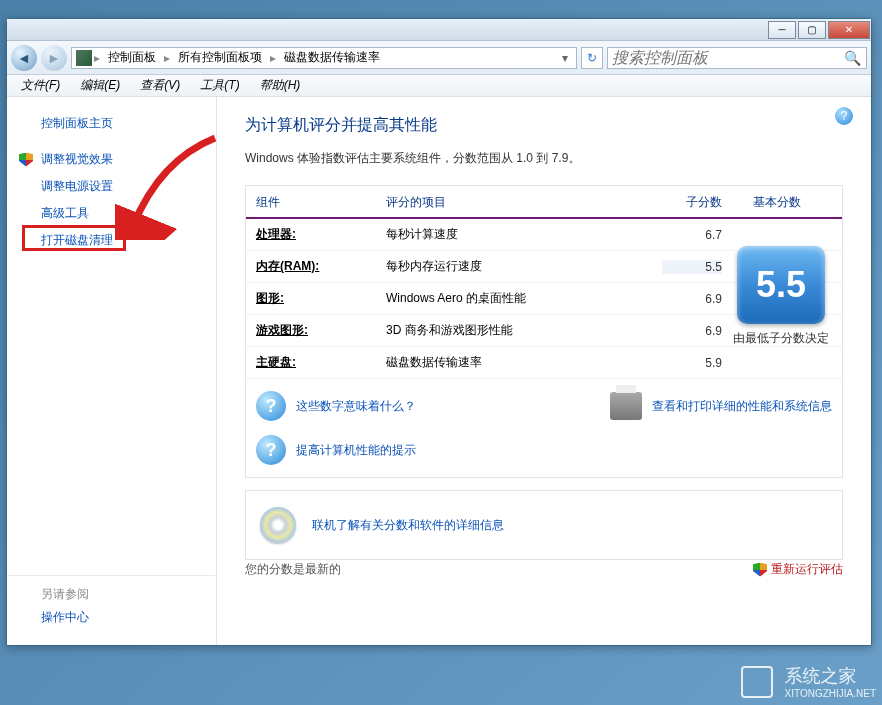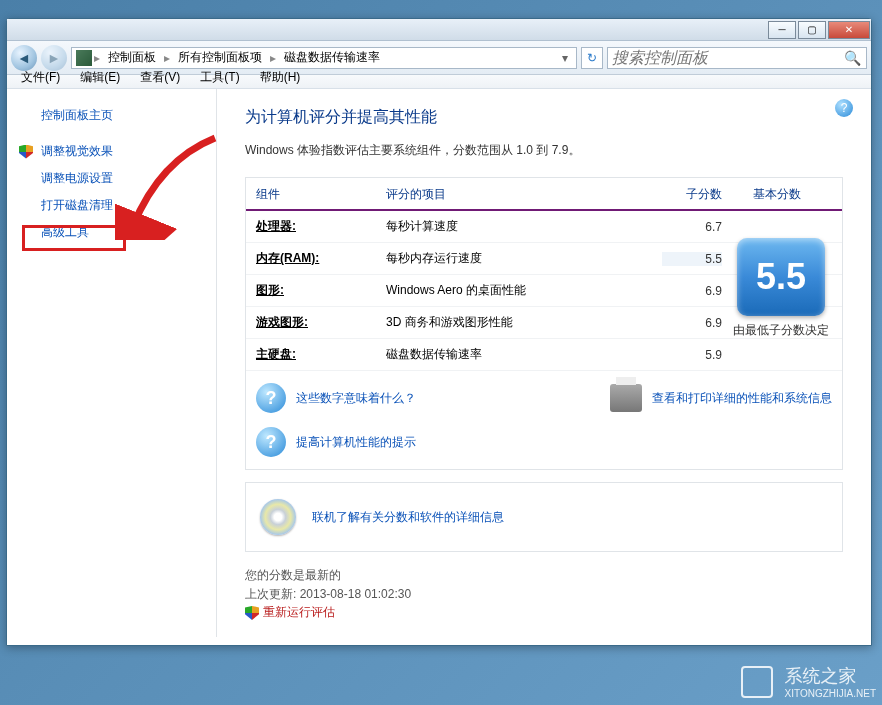--- a/index.html
+++ b/index.html
@@ -108,26 +108,27 @@
 .searchbox input {
   flex: 1;
   border: none;
   outline: none;
   font-size: 16px;
   color: #888;
   font-style: italic;
 }
 .searchbox .search-icon { color: #5a8aca; font-size: 14px; }
 .menubar {
-  height: 14px;
+  height: 22px;
   background: linear-gradient(to bottom, #f8fafc, #eef2f6);
   border-bottom: 1px solid #d8e0e8;
   display: flex;
-  align-items: flex-end;
+  align-items: center;
   padding: 0 4px;
+  font-style: italic;
 }
 .menu-item {
   padding: 2px 10px;
   cursor: pointer;
 }
 .content {
   display: flex;
   height: calc(100% - 78px);
 }
 .sidebar {
@@ -292,23 +293,21 @@
   align-items: center;
   gap: 16px;
 }
 .cd-icon {
   width: 36px; height: 36px;
   border-radius: 50%;
   background: radial-gradient(circle, #fff 15%, #c8d0d8 30%, #e8e8a8 50%, #a8c8e8 70%, #d8a8c8 90%);
   box-shadow: 0 1px 2px rgba(0,0,0,0.3);
 }
 .status-footer {
-  margin-top: 14px;
-  display: flex;
-  flex-direction: column;
+  display: flex;
 }
 .status-left { flex: 1; color: #555; line-height: 1.6; }
 .refresh-link {
   display: flex; align-items: center; gap: 4px;
   color: #b91c1c; cursor: pointer;
 }
 .shield-icon-sm {
   width: 14px; height: 14px;
   background: conic-gradient(#e8a020 0 90deg, #d02828 90deg 180deg, #2858c8 180deg 270deg, #28a828 270deg);
   clip-path: polygon(50% 0, 100% 12%, 100% 60%, 50% 100%, 0 60%, 0 12%);
@@ -377,24 +376,30 @@
       <div class="sidebar-top">
         <div class="sb-home">控制面板主页</div>
         <div class="sb-spacer"></div>
         <div class="sb-item shield">
             <span>调整视觉效果</span>
           </div>
         <div class="sb-item">
             <span>调整电源设置</span>
           </div>
         <div class="sb-item">
+            <span>高级工具</span>
+          </div>
+        <div class="sb-item">
             <span>打开磁盘清理</span>
           </div>
-        <div class="sb-item">
-            <span>高级工具</span>
+      </div>
+      <div class="sb-footer">
+        <div class="sec-label">另请参阅</div>
+        <div class="sb-item" style="padding-top:2px">
+            <span>操作中心</span>
           </div>
       </div>
     </div>
 
     <div class="main">
       <div class="help-icon">?</div>
       <h1>为计算机评分并提高其性能</h1>
       <div class="desc">Windows 体验指数评估主要系统组件，分数范围从 1.0 到 7.9。</div>
 
       <div class="score-panel">
@@ -463,23 +468,20 @@
       </div>
 
       <div class="cd-row">
         <div class="cd-icon"></div>
         <div class="link">联机了解有关分数和软件的详细信息</div>
       </div>
 
       <div class="status-footer">
         <div class="status-left">
           <div>您的分数是最新的</div>
-          <div>
-            <span>上次更新: </span><span>2013-08-18 01:02:30</span>
-          </div>
         </div>
         <div class="refresh-link">
           <span class="shield-icon-sm"></span>
           <span>重新运行评估</span>
         </div>
       </div>
     </div>
   </div>
 </div>
 

